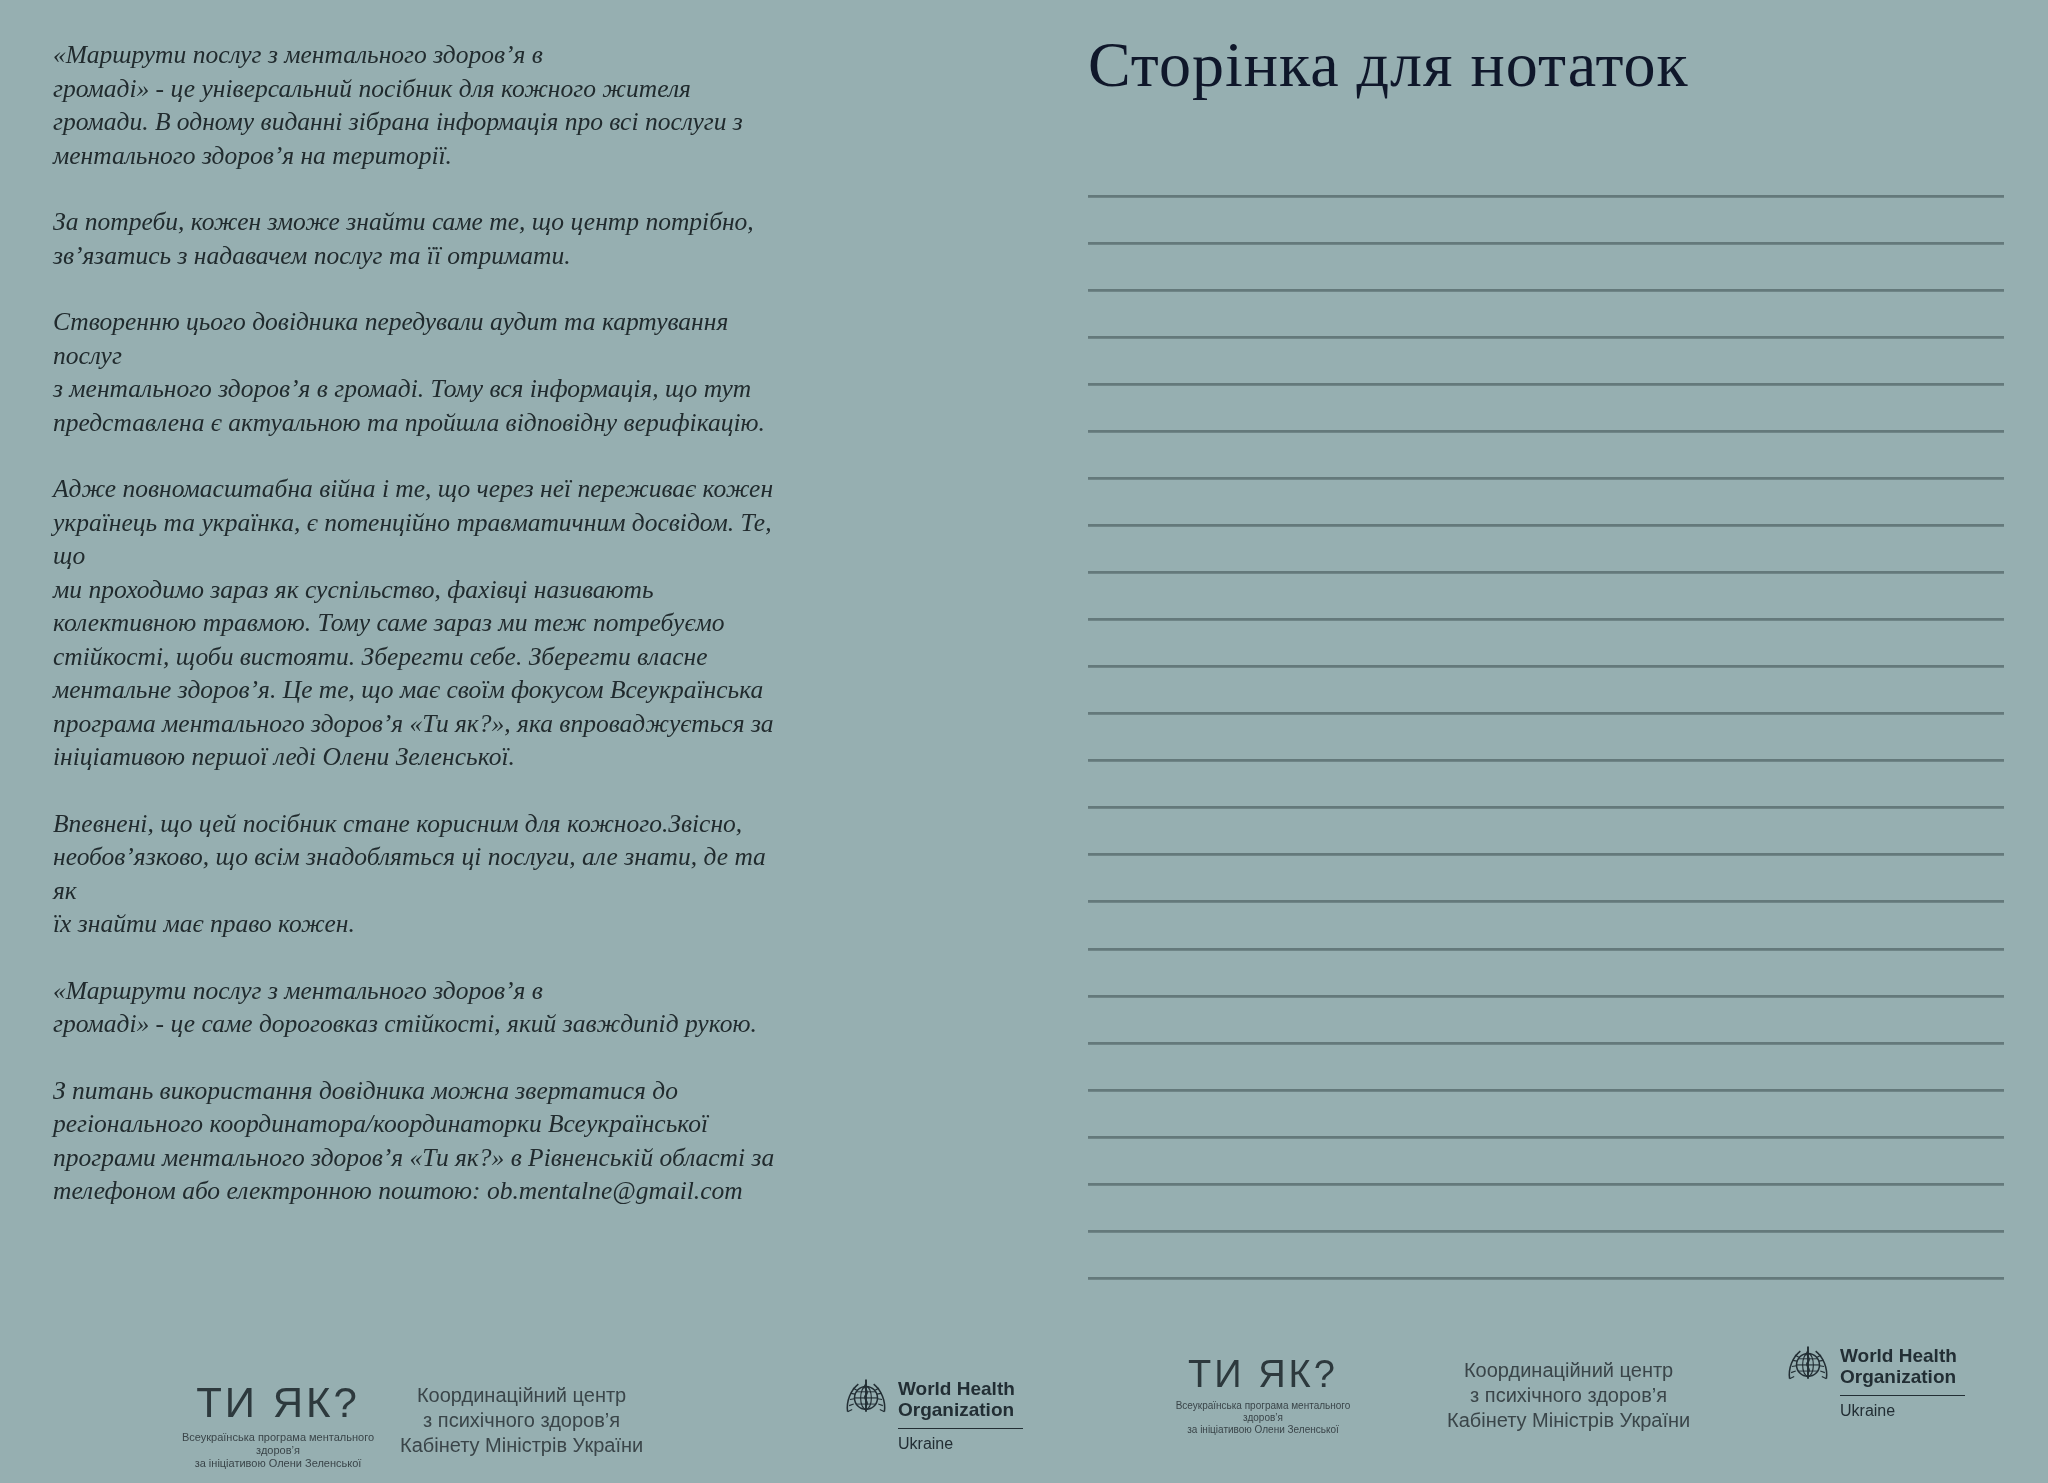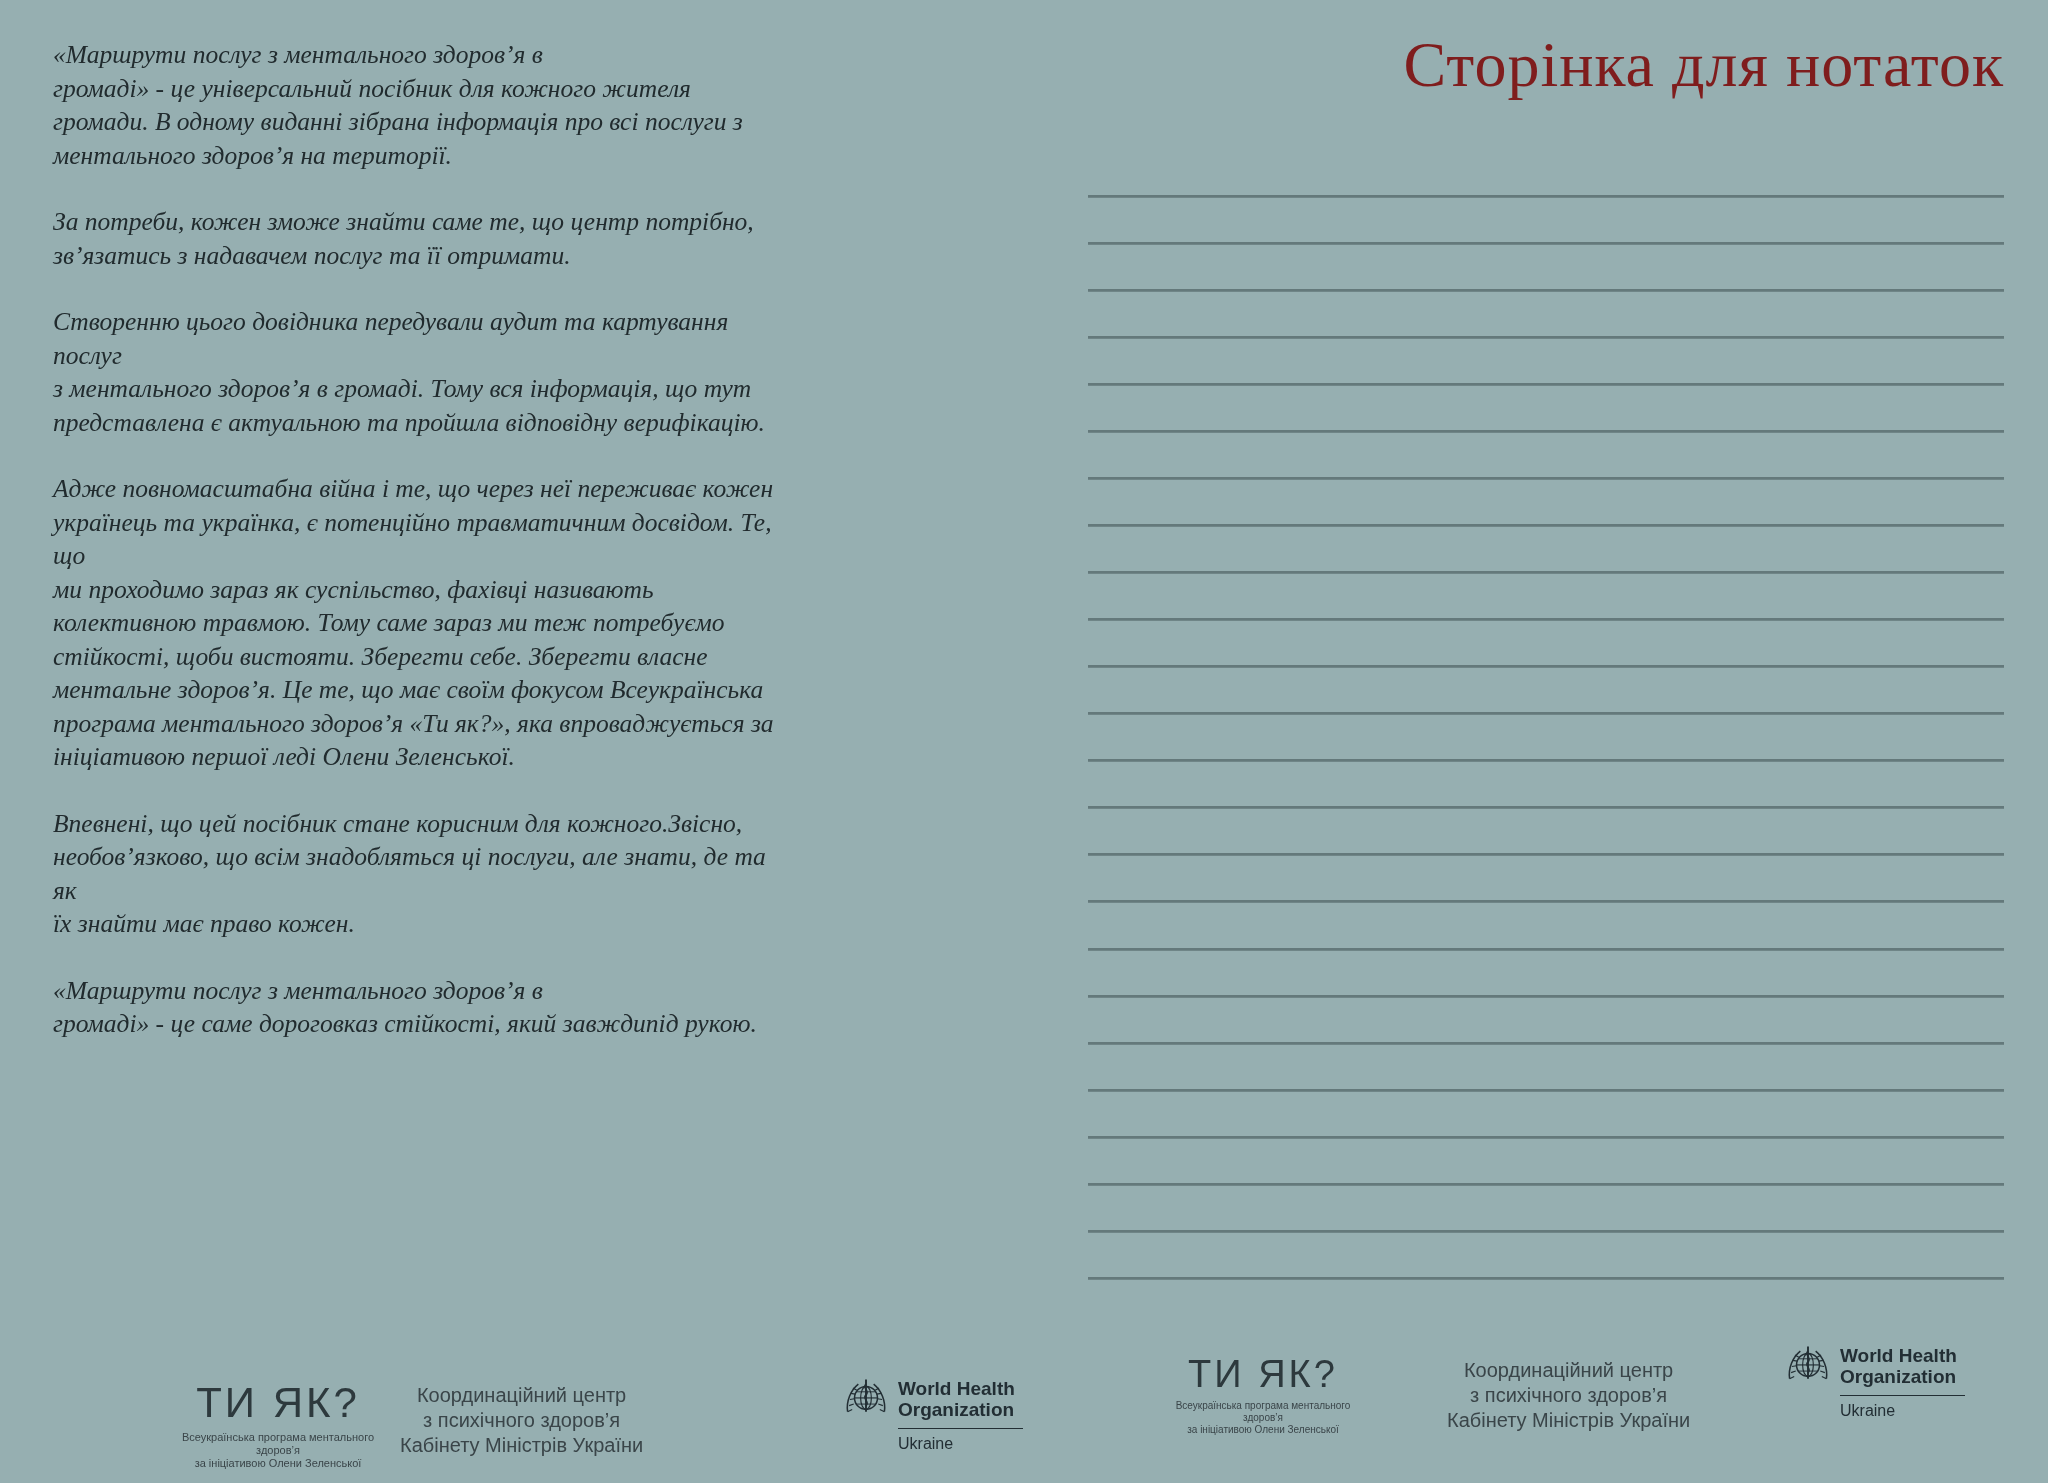--- a/index.html
+++ b/index.html
@@ -19,24 +19,24 @@
     color:#212b2e;
     font-size:25.5px;line-height:33.5px;font-style:italic;
   }
   .body-text .para{
     white-space:pre-line;
     margin:0 0 33px 0;
   }
   
   .notes-title{
     position:absolute;left:1088px;top:30px;width:916px;
-    text-align:right;
+    text-align:left;
     font-family:"Liberation Serif", serif;
     font-size:64px;line-height:1.1;
-    color:#7f1d1d;
+    color:#0f172a;
     letter-spacing:1px;
   }
   .note-lines{
     position:absolute;left:1088px;top:195px;width:916px;height:1084px;
     display:flex;flex-direction:column;justify-content:space-between;
   }
   .note-line{
     width:100%;height:2px;
     background:#41535596;
     box-shadow:0 1px 0 rgba(40,55,57,.35);
@@ -111,20 +111,24 @@
 колективною травмою. Тому саме зараз ми теж потребуємо
 стійкості, щоби вистояти. Зберегти себе. Зберегти власне
 ментальне здоров’я. Це те, що має своїм фокусом Всеукраїнська
 програма ментального здоров’я «Ти як?», яка впроваджується за
 ініціативою першої леді Олени Зеленської.</p>
     <p class="para">Впевнені, що цей посібник стане корисним для кожного.Звісно,
 необов’язково, що всім знадобляться ці послуги, але знати, де та як
 їх знайти має право кожен.</p>
     <p class="para">«Маршрути послуг з ментального здоров’я в
 громаді» - це саме дороговказ стійкості, який завждипід рукою.</p>
+    <p class="para">З питань використання довідника можна звертатися до
+регіонального координатора/координаторки Всеукраїнської
+програми ментального здоров’я «Ти як?» в Рівненській області за
+телефоном або електронною поштою: ob.mentalne@gmail.com</p>
   </div>
 
   <div class="notes-title">Сторінка для нотаток</div>
   <div class="note-lines">
       <div class="note-line"></div>
       <div class="note-line"></div>
       <div class="note-line"></div>
       <div class="note-line"></div>
       <div class="note-line"></div>
       <div class="note-line"></div>

